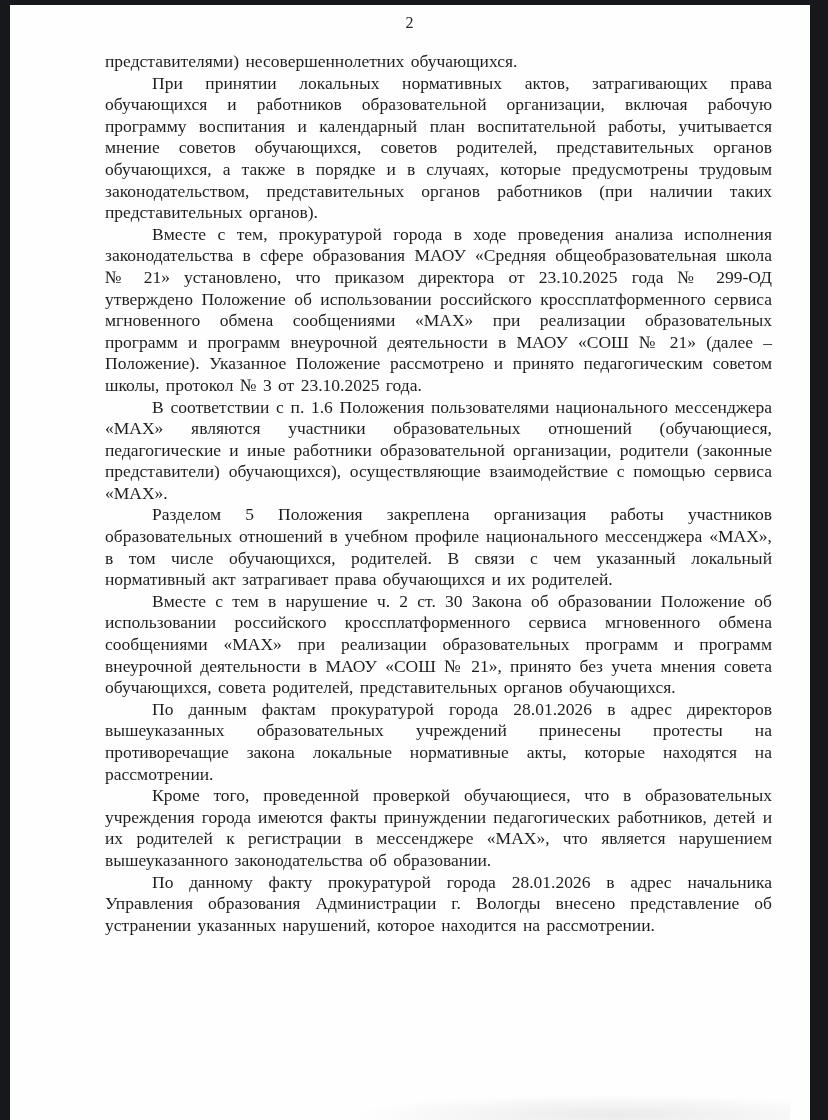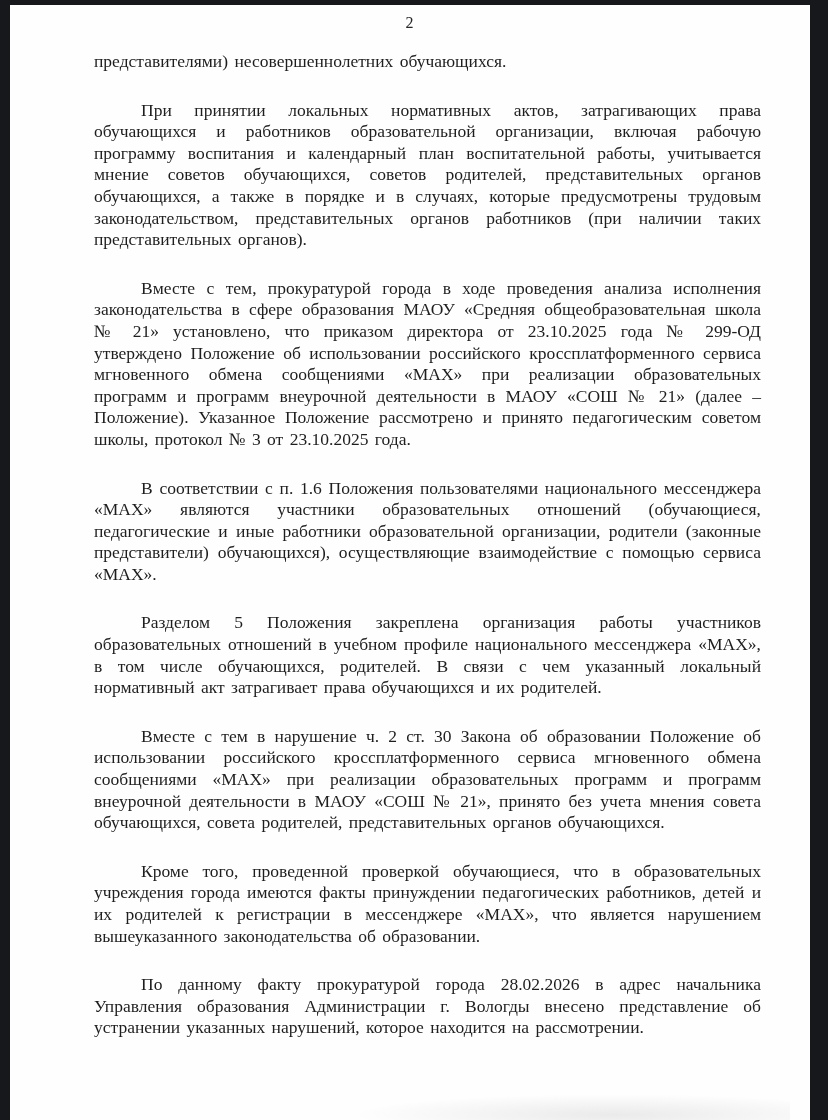--- a/index.html
+++ b/index.html
@@ -35,35 +35,34 @@
     width: 100%;
     text-align: center;
     font-size: 16px;
     color: #262626;
     letter-spacing: 1px;
   }
 
   .doc-body {
     position: absolute;
     top: 46px;
-    left: 84px;   
+    left: 95px;   
     width: 667px;
     color: #1e1e1e;
     font-size: 17.5px;
     line-height: 21.6px;
     text-align: justify;
     word-spacing: 2px;
   }
   .doc-body p {
     margin: 0;
     padding: 0;
   }
   .doc-body p.indent {
     text-indent: 47px;
-    margin-top: 27px;
   }
 
   
   .bottom-smudge {
     position: absolute;
     bottom: 0px;
     left: 340px;
     width: 440px;
     height: 26px;
     background: radial-gradient(ellipse at 60% 80%, rgba(60,60,70,0.10), rgba(60,60,70,0.0) 70%);
@@ -80,18 +79,19 @@
 
   <div class="sheet">
     <div class="page-number">2</div>
     <div class="doc-body">
         <p class="">представителями) несовершеннолетних обучающихся.</p>
         <p class="indent">При принятии локальных нормативных актов, затрагивающих права обучающихся и работников образовательной организации, включая рабочую программу воспитания и календарный план воспитательной работы, учитывается мнение советов обучающихся, советов родителей, представительных органов обучающихся, а также в порядке и в случаях, которые предусмотрены трудовым законодательством, представительных органов работников (при наличии таких представительных органов).</p>
         <p class="indent">Вместе с тем, прокуратурой города в ходе проведения анализа исполнения законодательства в сфере образования МАОУ «Средняя общеобразовательная школа № 21» установлено, что приказом директора от 23.10.2025 года № 299-ОД утверждено Положение об использовании российского кроссплатформенного сервиса мгновенного обмена сообщениями «MAX» при реализации образовательных программ и программ внеурочной деятельности в МАОУ «СОШ № 21» (далее – Положение). Указанное Положение рассмотрено и принято педагогическим советом школы, протокол № 3 от 23.10.2025 года.</p>
         <p class="indent">В соответствии с п. 1.6 Положения пользователями национального мессенджера «MAX» являются участники образовательных отношений (обучающиеся, педагогические и иные работники образовательной организации, родители (законные представители) обучающихся), осуществляющие взаимодействие с помощью сервиса «MAX».</p>
         <p class="indent">Разделом 5 Положения закреплена организация работы участников образовательных отношений в учебном профиле национального мессенджера «MAX», в том числе обучающихся, родителей. В связи с чем указанный локальный нормативный акт затрагивает права обучающихся и их родителей.</p>
         <p class="indent">Вместе с тем в нарушение ч. 2 ст. 30 Закона об образовании  Положение об использовании российского кроссплатформенного сервиса мгновенного обмена сообщениями «MAX» при реализации образовательных программ и программ внеурочной деятельности в МАОУ «СОШ № 21», принято без учета мнения совета обучающихся, совета родителей, представительных органов обучающихся.</p>
+        <p class="indent">По данным фактам прокуратурой города 28.01.2026 в адрес директоров вышеуказанных образовательных учреждений принесены протесты на противоречащие закона локальные нормативные акты, которые находятся на рассмотрении.</p>
         <p class="indent">Кроме того, проведенной проверкой обучающиеся, что в образовательных учреждения города имеются факты принуждении педагогических работников, детей и их родителей к регистрации в мессенджере «MAX», что является нарушением вышеуказанного законодательства об образовании.</p>
-        <p class="indent">По данному факту прокуратурой города 28.02.2026 в адрес начальника Управления образования Администрации г. Вологды внесено представление об устранении указанных нарушений, которое находится на рассмотрении.</p>
+        <p class="indent">По данному факту прокуратурой города 28.01.2026 в адрес начальника Управления образования Администрации г. Вологды внесено представление об устранении указанных нарушений, которое находится на рассмотрении.</p>
       </div>
     <div class="bottom-smudge"></div>
   </div>
 </div>
 
 </body></html>

